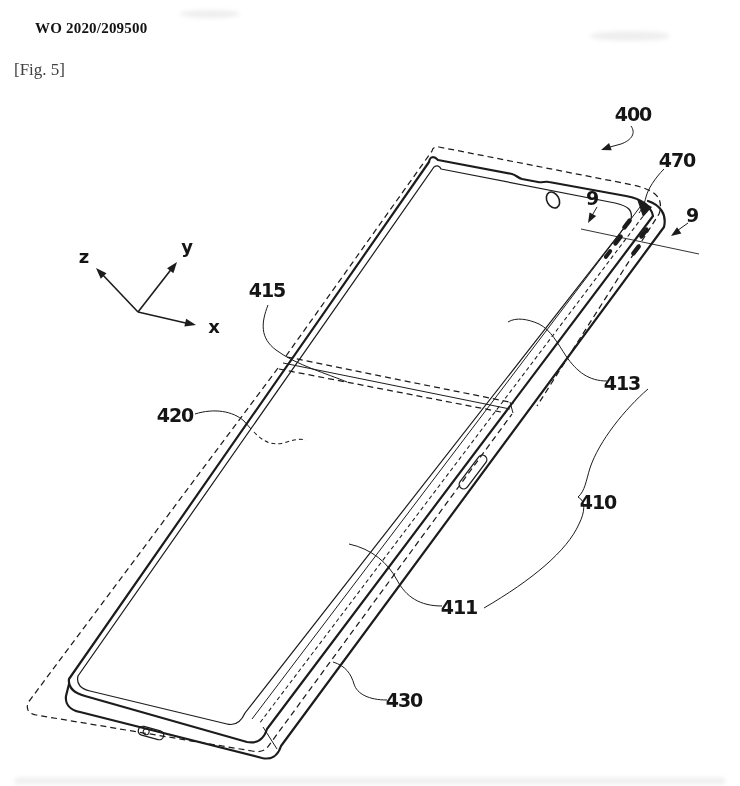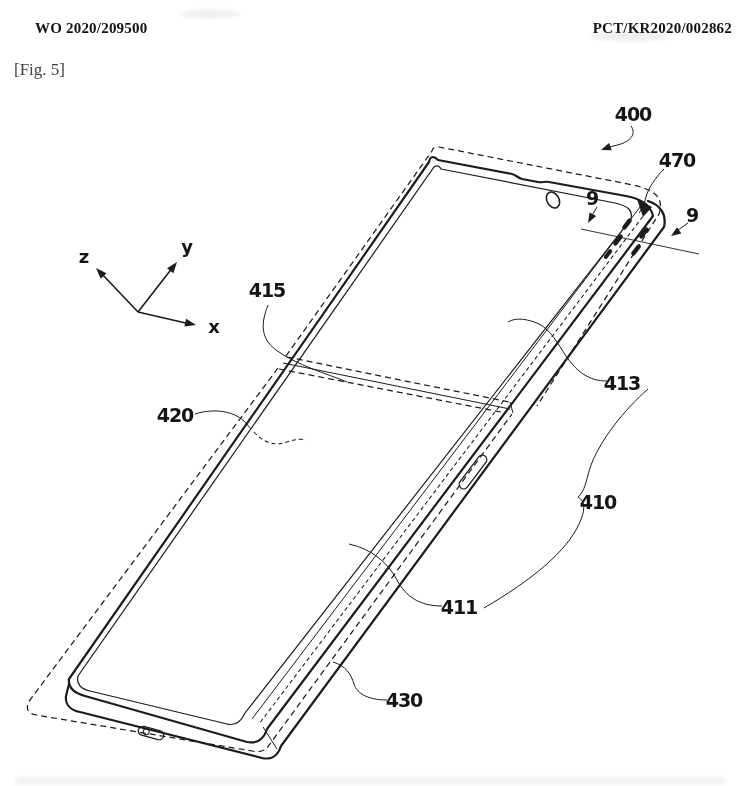--- a/index.html
+++ b/index.html
@@ -23,21 +23,20 @@
   .dash2{stroke-dasharray:4 3;stroke-width:1.05;}
   .fillink{fill:#1c1c1c;stroke:none;}
   .smudge{fill:#8a8a8a;opacity:.14;filter:blur(2px);}
 </style>
 </head>
 <body>
 
 <div class="page">
 
   <div class="hdr hdr-left">WO 2020/209500</div>
-  <div class="hdr hdr-right">PCT/KR2020/002862</div>
   <div class="figcap">[Fig. 5]</div>
 
   <svg width="740" height="786" viewBox="0 0 740 786">
 
     <g>
       <rect class="smudge" x="15" y="778" width="710" height="6"></rect>
       <ellipse class="smudge" cx="630" cy="36" rx="40" ry="5"></ellipse>
       <ellipse class="smudge" cx="210" cy="14" rx="30" ry="4"></ellipse>
     </g>
 

